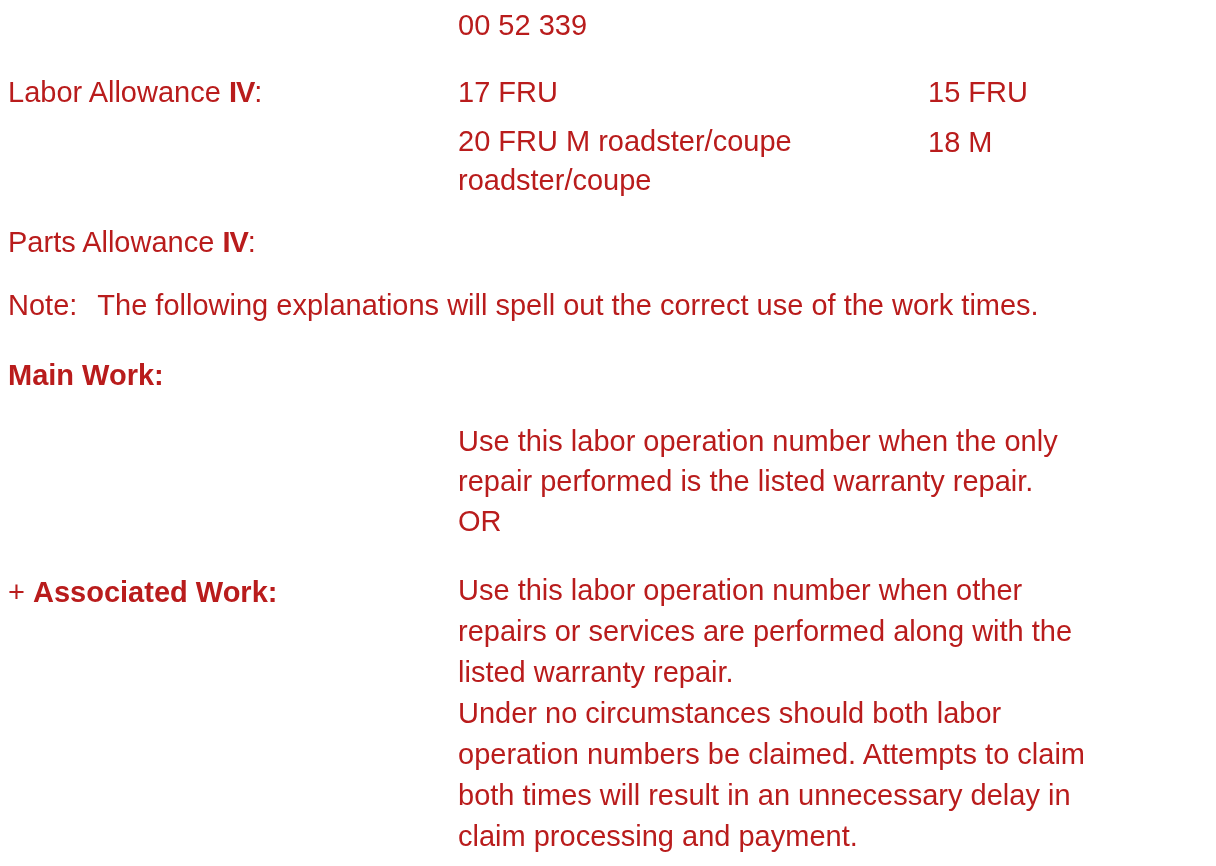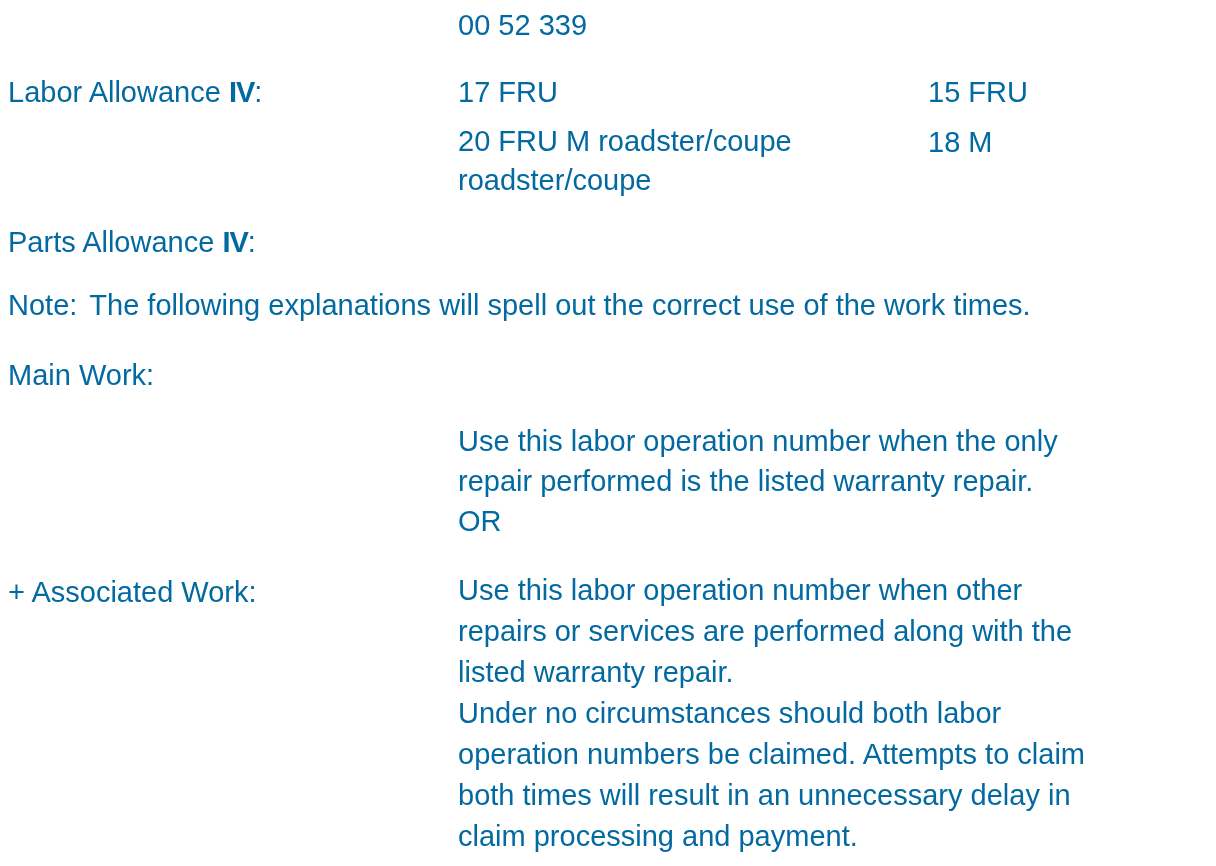--- a/index.html
+++ b/index.html
@@ -1,33 +1,33 @@
 <!DOCTYPE html>
 <html><head>
 <meta charset="utf-8">
 <style>
   html, body { margin: 0; padding: 0; background: #ffffff; }
   .page {
     position: relative;
     width: 1216px;
     height: 866px;
     background: #ffffff;
-    color: #0369a1;
+    color: #b91c1c;
     font-family: "Liberation Sans", sans-serif;
     font-size: 29px;
     line-height: 40px;
     overflow: hidden;
   }
   .abs { position: absolute; white-space: nowrap; }
   .col1 { left: 8px; }
   .col2 { left: 458px; }
   .col3 { left: 928px; }
-  .bold { font-weight: normal; }
+  .bold { font-weight: bold; }
   .roman { font-weight: bold; letter-spacing: -1px; }
-  .note-text { margin-left: 12px; }
+  .note-text { margin-left: 20px; }
   .qty { margin-left: 46px; }
   .tight { line-height: 39px; }
   .assoc-body { line-height: 41px; }
 </style>
 </head>
 <body>
 
 <div class="page">
 
   <div class="abs col2" style="top:5px">00 52 339</div>

